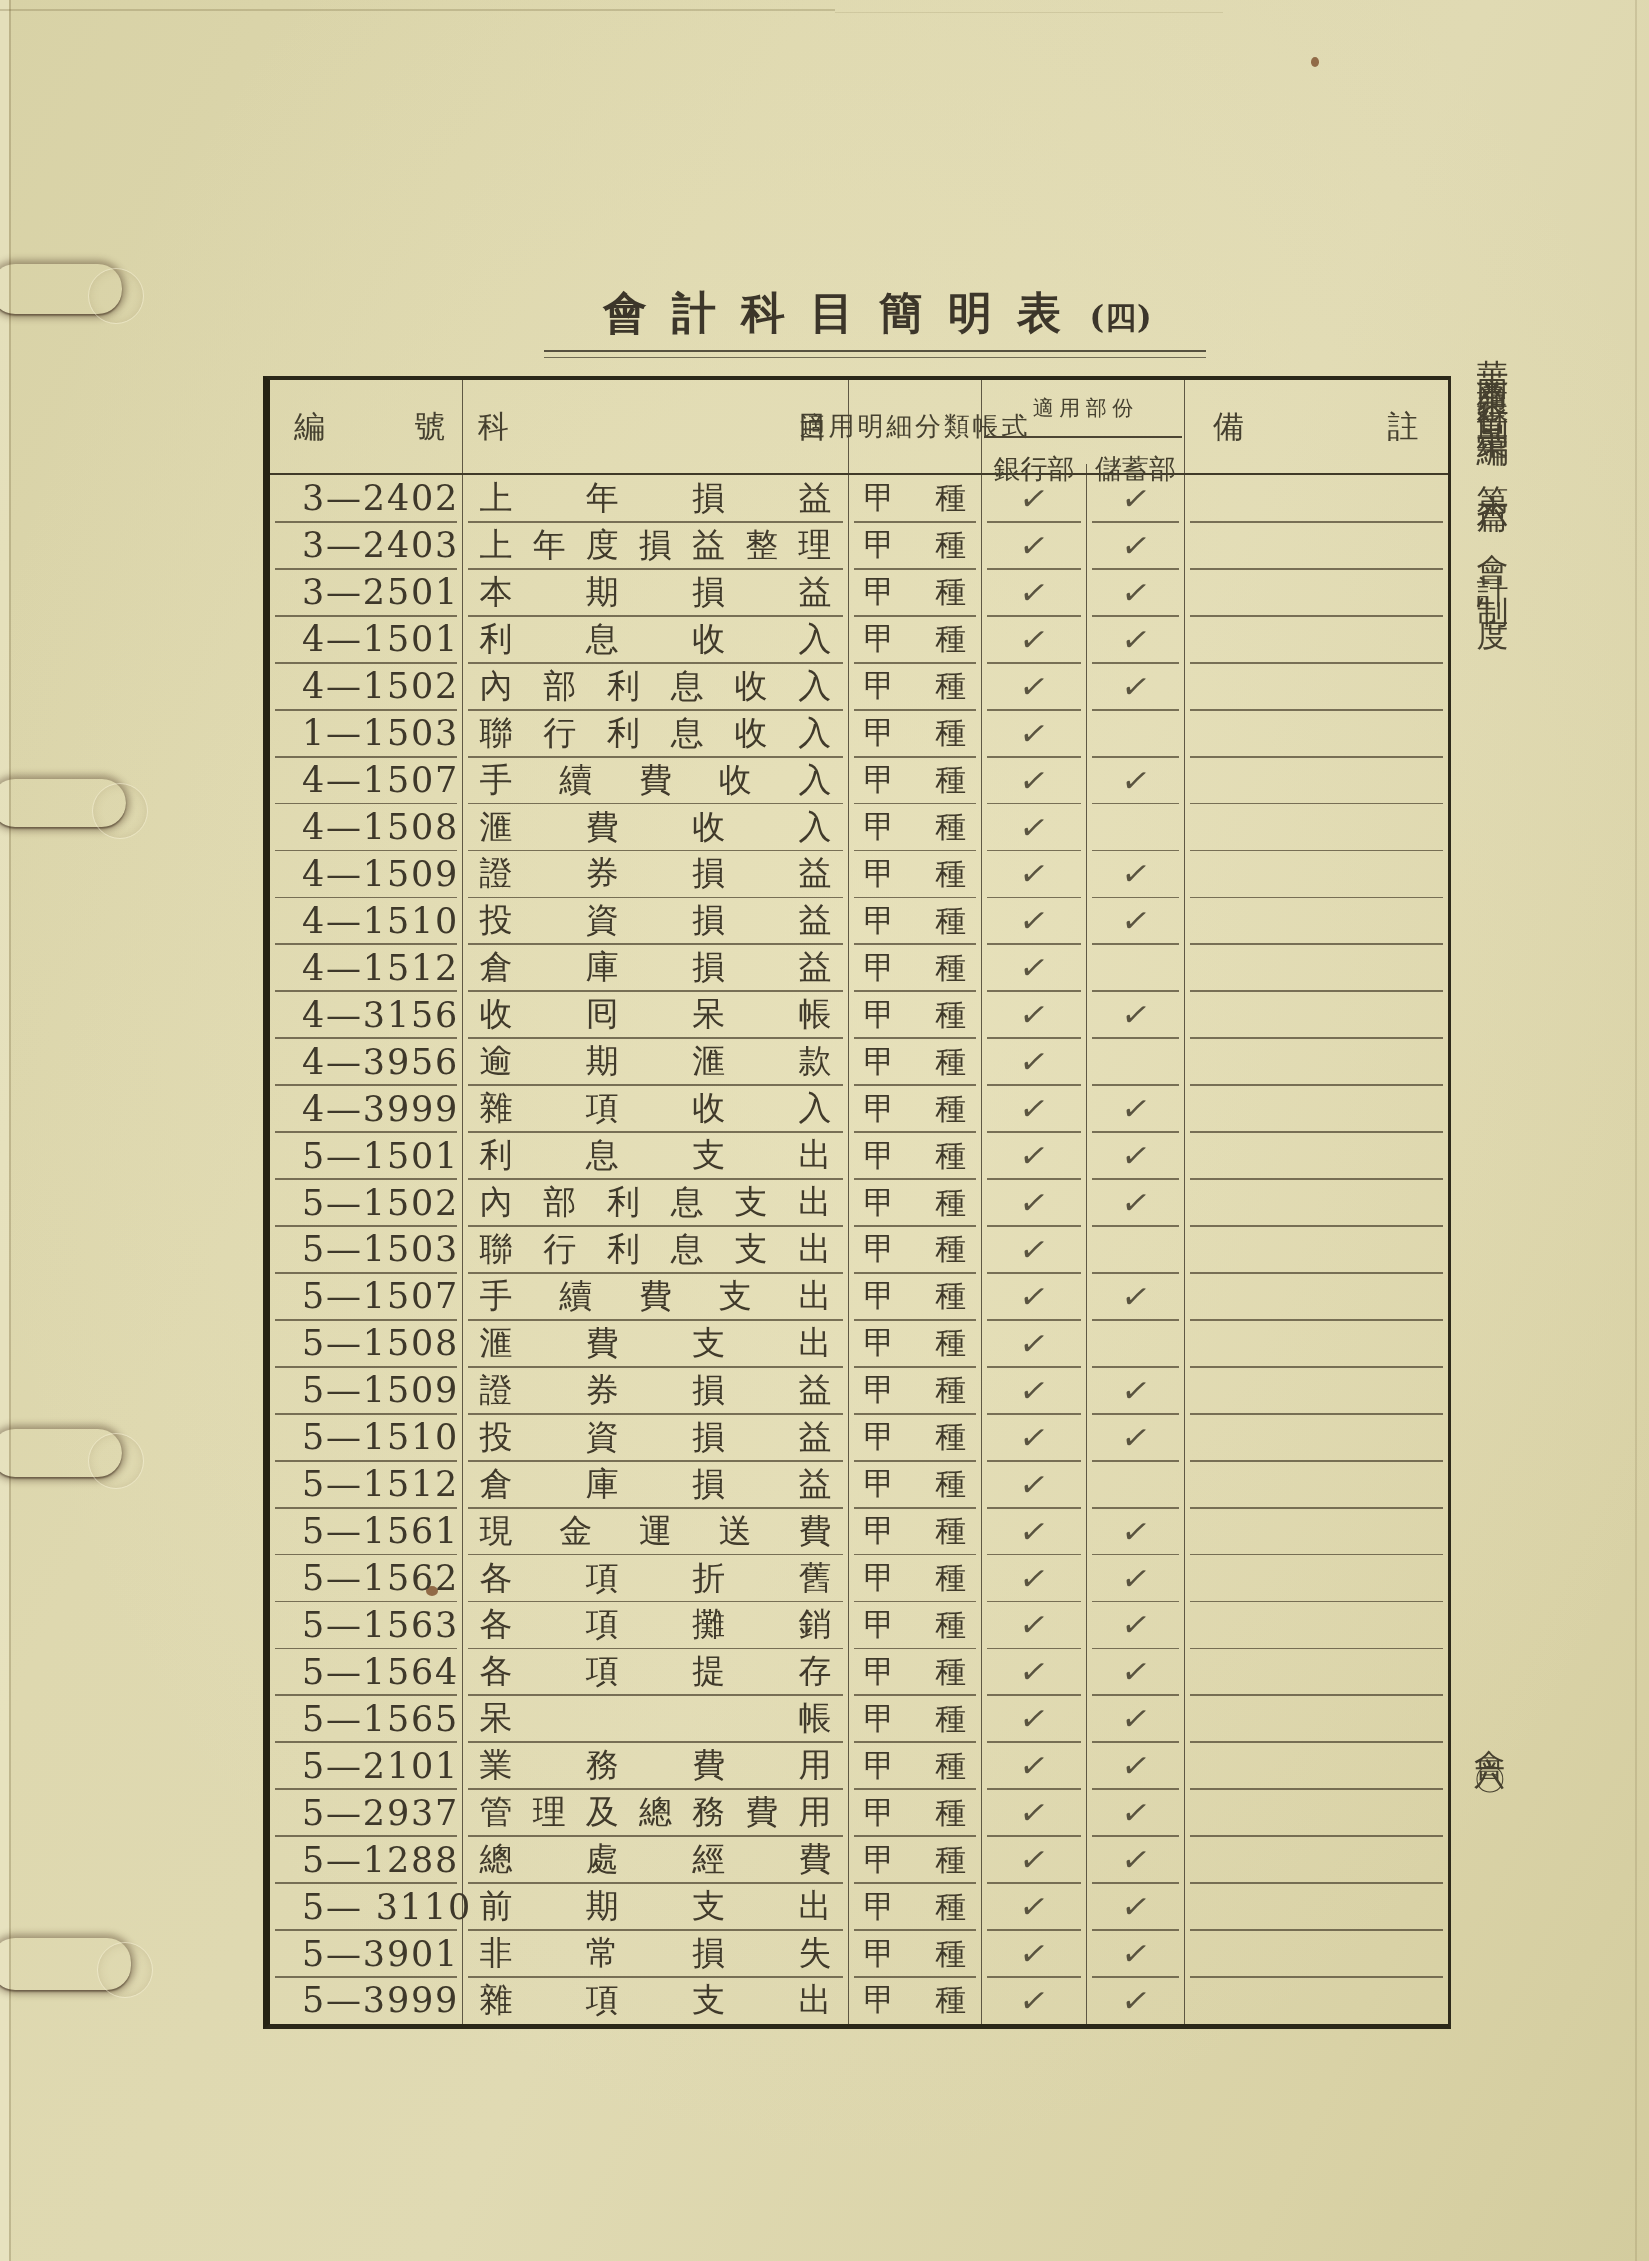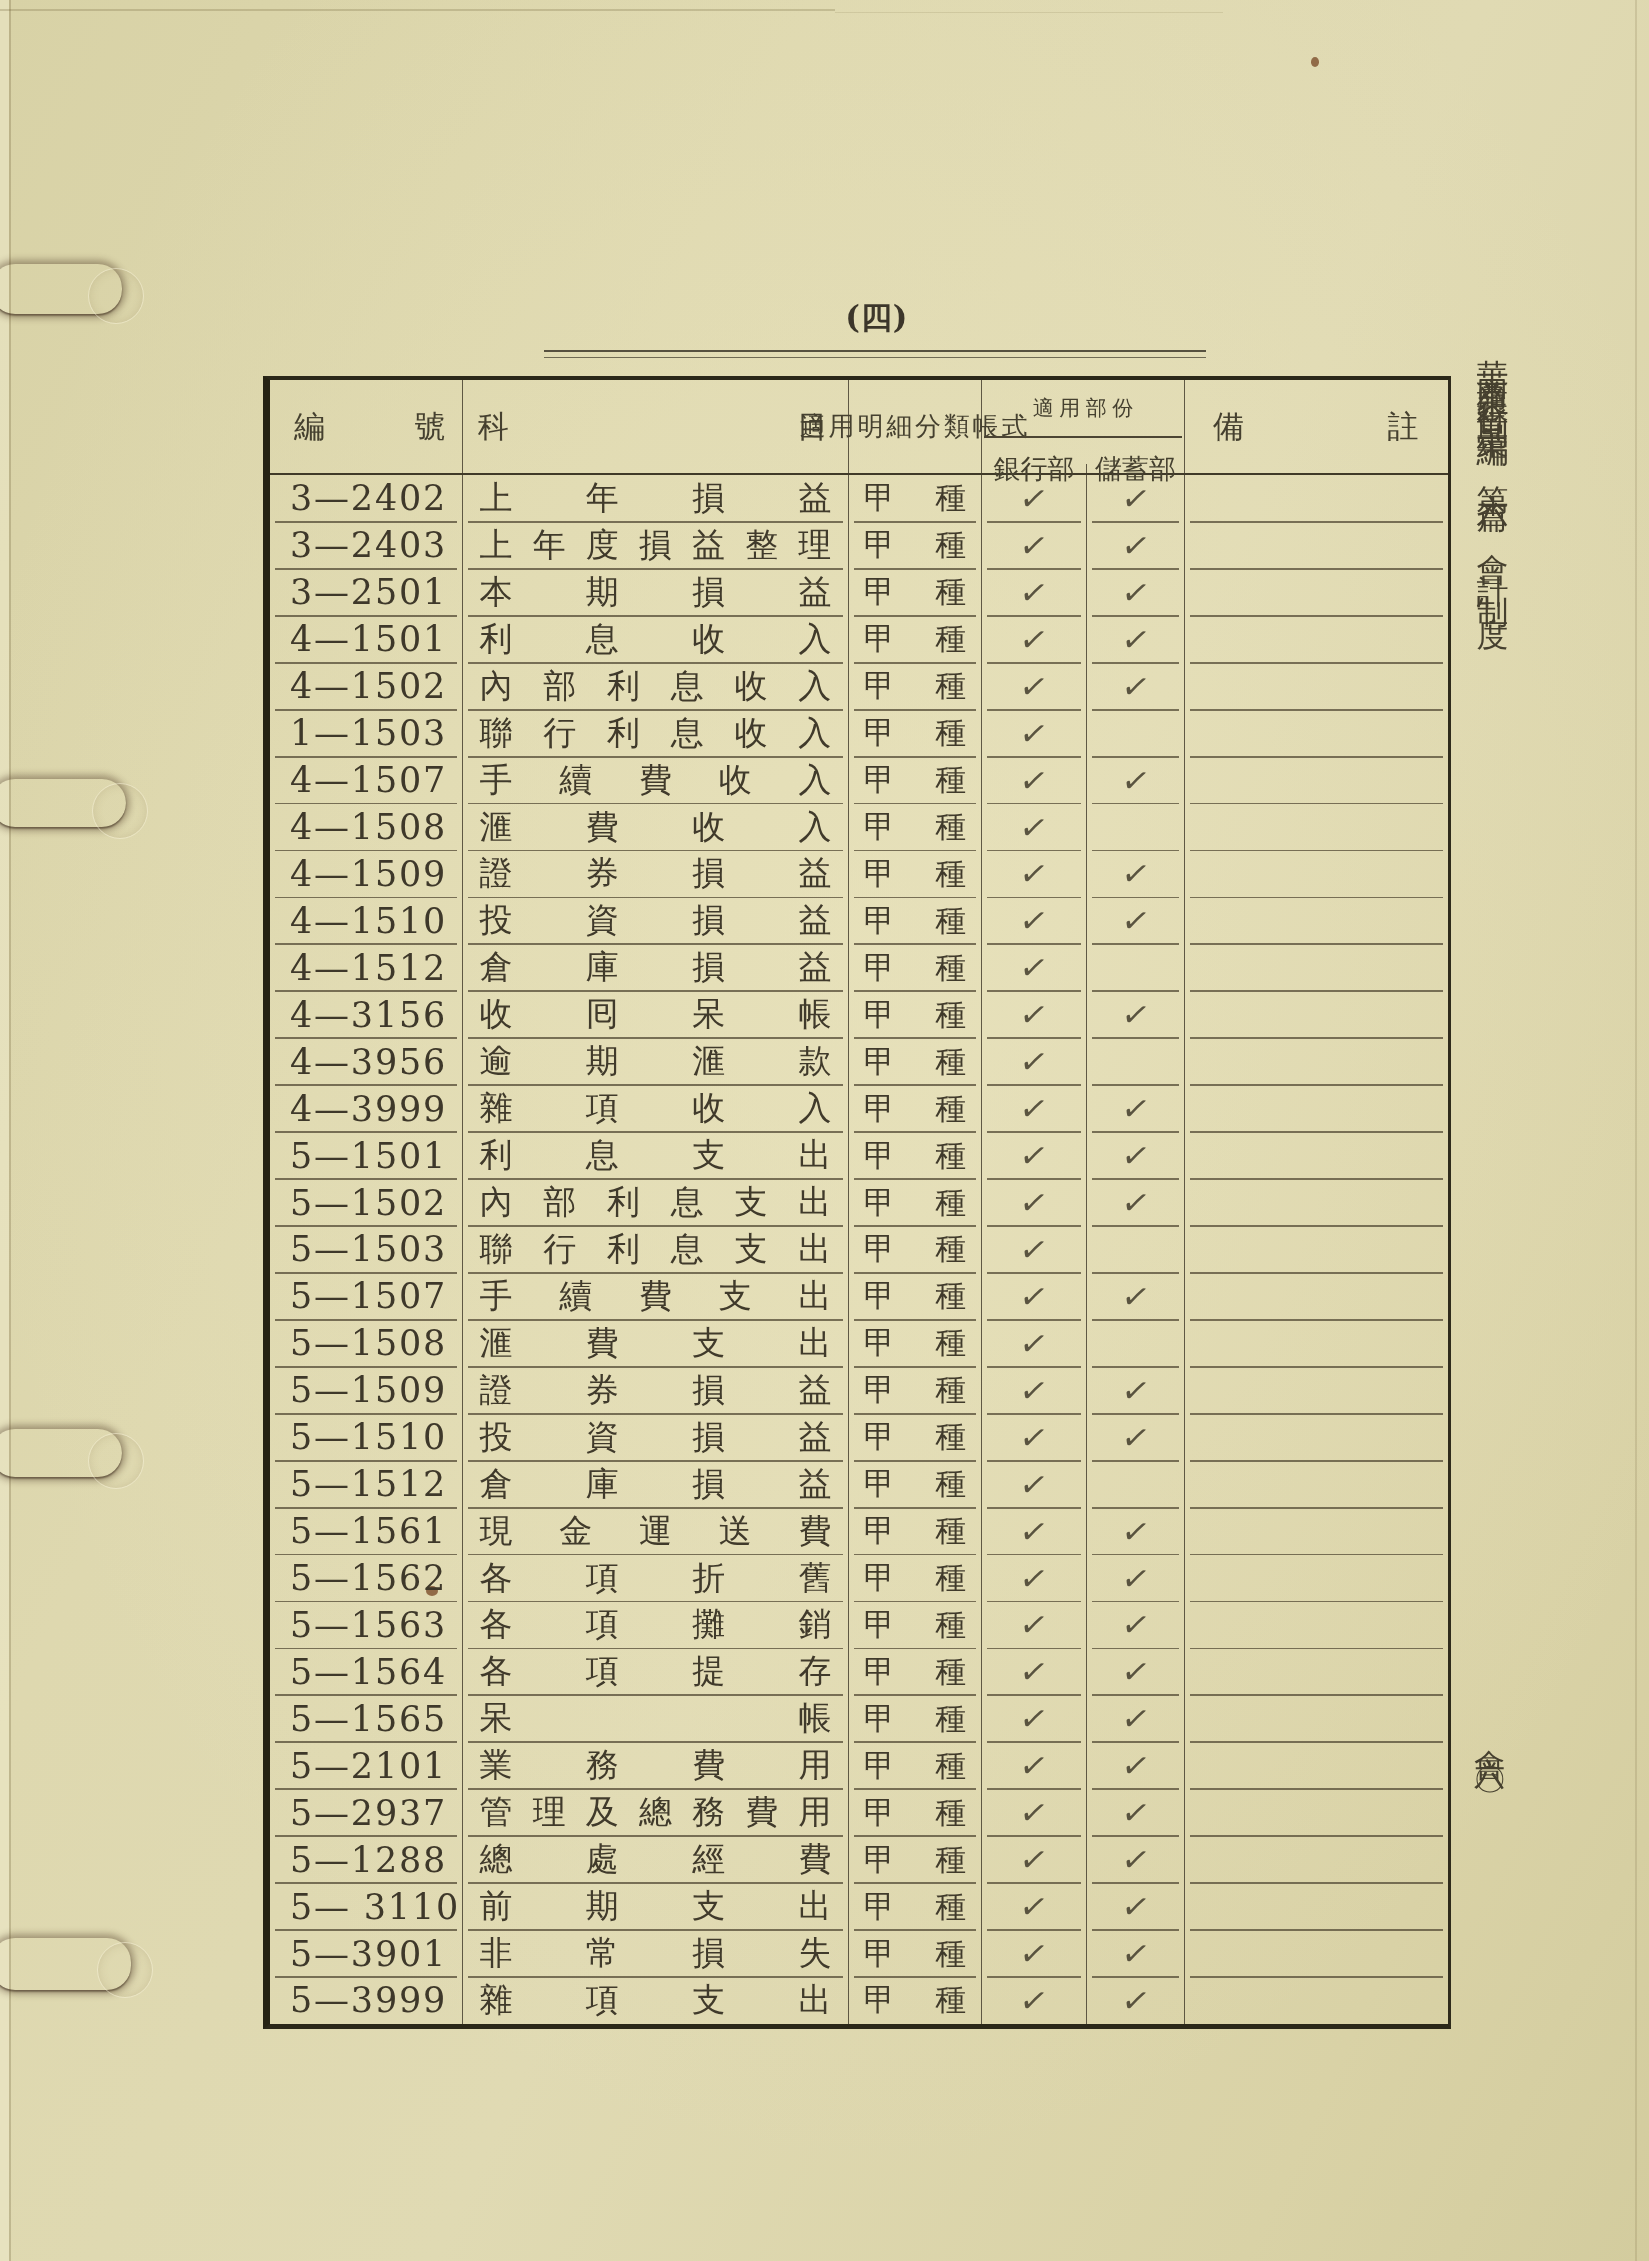--- a/index.html
+++ b/index.html
@@ -82,21 +82,21 @@
   .depts-top{flex:1;display:flex;align-items:center;justify-content:center;
         font-size:21px;letter-spacing:5.5px;color:#45402f;text-indent:5.5px;font-family:Liberation Serif, serif;}
   .depts-divider{height:1.8px;background:#4c4533;margin:0 1.8px;}
   .depts-bottom{height:35px;display:flex;}
   .dept-cell{display:flex;align-items:center;justify-content:center;
         font-size:27px;letter-spacing:0px;color:#45402f;margin-top:26px;}
   .dept-bank{width:105px;border-right:1.8px solid rgba(72,65,48,.85);box-sizing:border-box;}
   .dept-sav{flex:1;text-align:right;}
   
   .td{display:flex;align-items:center;}
-  .td.c-code{padding-left:20px;font-size:35px;letter-spacing:1.8px;color:#3e382a;white-space:pre;}
+  .td.c-code{padding-left:32px;font-size:35px;letter-spacing:1.8px;color:#3e382a;white-space:pre;}
   .td.c-subject{justify-content:space-between;padding:0 16.6px;}
   .td.c-subject span{font-size:33px;color:#403a2b;}
   .td.c-type{justify-content:space-between;padding:0 14.8px;}
   .td.c-type span{font-size:31px;color:#403a2b;}
   .td.c-bank,.td.c-sav{justify-content:center;}
   .check{font-size:33px;color:#474130;opacity:.88;display:inline-block;
         transform:rotate(7deg) skewX(-4deg);font-weight:400;}
 </style>
 </head>
 <body>
@@ -111,20 +111,21 @@
 
   <div class="thread" style="top:264px;width:131px;height:50px;"></div>
   <div class="thread" style="top:779px;width:135px;height:48px;"></div>
   <div class="thread" style="top:1429px;width:131px;height:48px;"></div>
   <div class="thread" style="top:1938px;width:140px;height:52px;"></div>
 
   <div class="speck" style="left:1311px;top:57px;width:8.3px;height:10px;"></div>
   <div class="speck" style="left:426px;top:1586px;width:12px;height:10px;"></div>
 
   <div class="title-wrap">
+    <span class="title-main">會計科目簡明表</span>
     <span class="title-suffix">(四)</span>
   </div>
   <div class="title-underline"></div>
 
   <div class="side-note">
     <span class="side-seg1">華南商業銀行章則彙編</span>
     <span class="side-seg2">第六篇</span>
     <span class="side-seg3">會計制度</span>
   </div>
 

